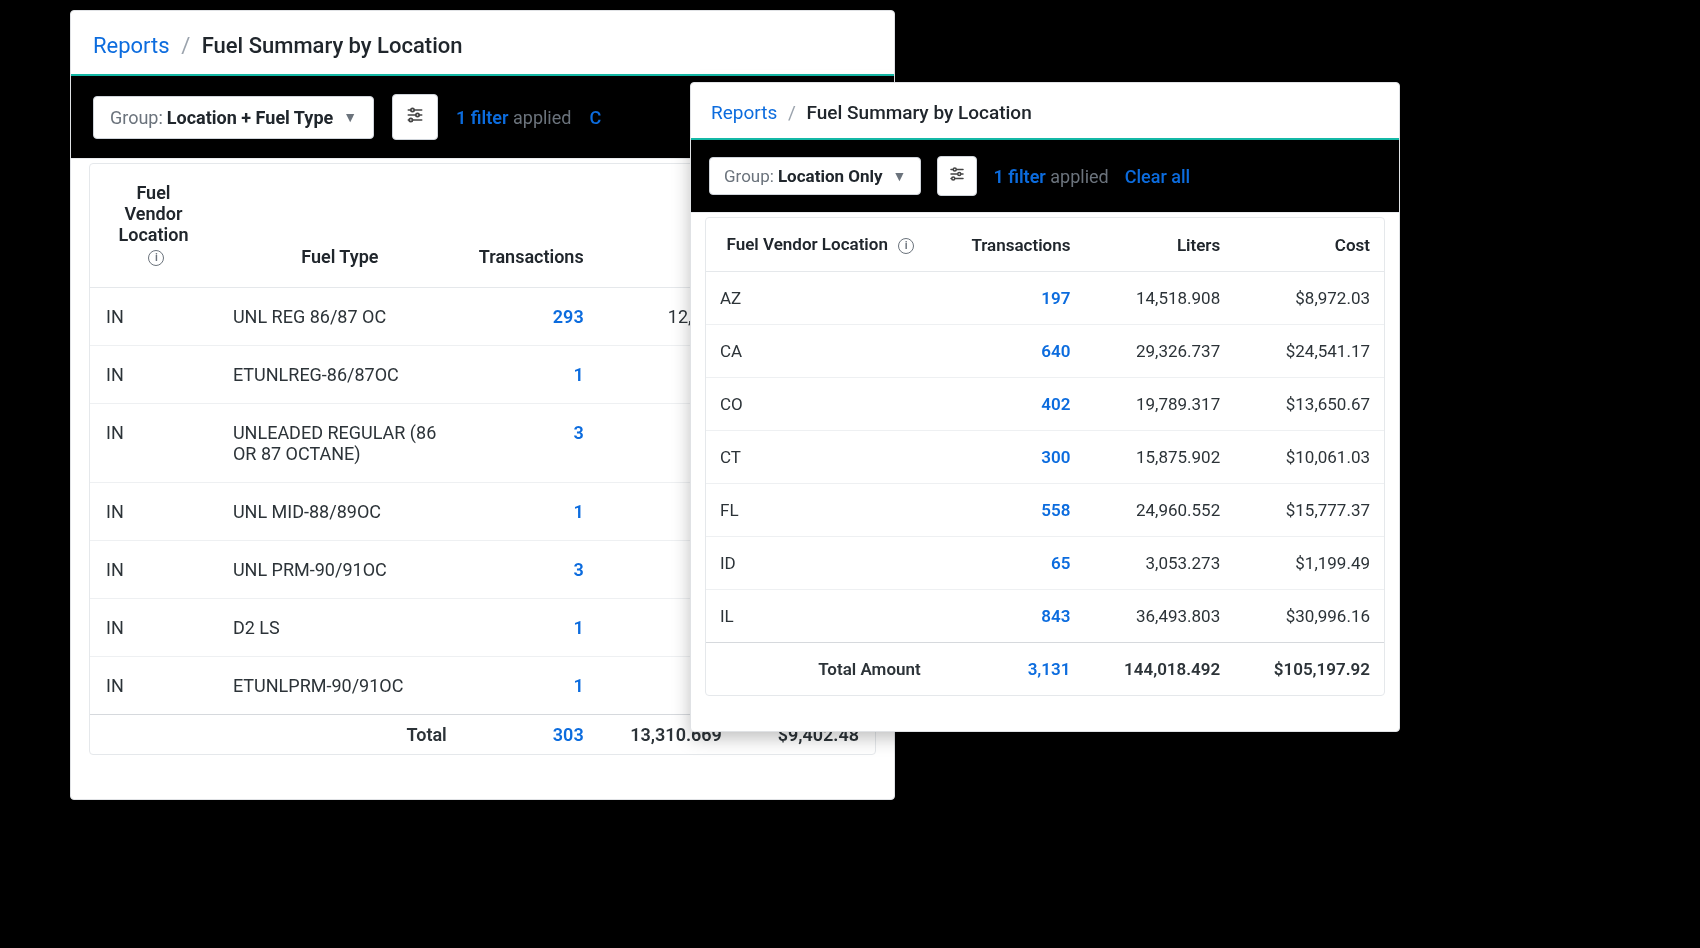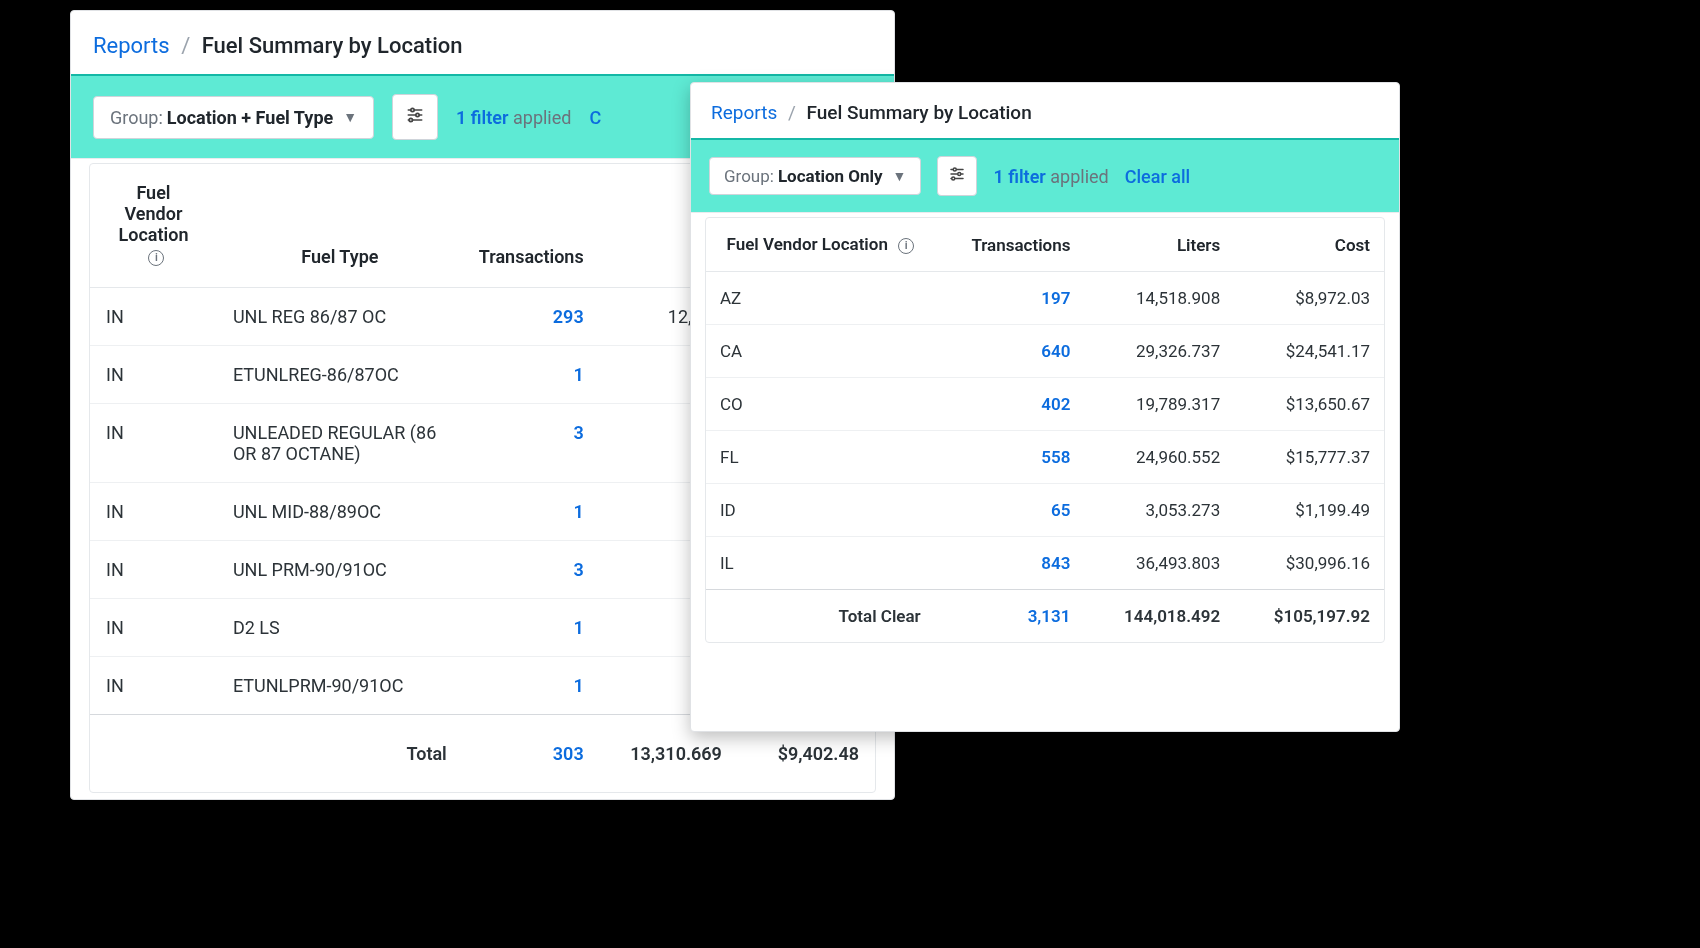--- a/index.html
+++ b/index.html
@@ -24,21 +24,21 @@
 
   .breadcrumb {
     padding: 22px 22px 16px 22px;
     font-size: 22px;
     border-bottom: 2px solid #14b8a6;
   }
   .breadcrumb .link { color: #0c6cde; cursor: pointer; }
   .breadcrumb .sep  { color: #9ba3ad; padding: 0 6px; }
   .breadcrumb .current { color: #20262c; font-weight: 500; }
 
-  .subbar-wrap { background: #5eead4; border-bottom: 1px solid #e9ebee; }
+  .subbar-wrap { background: #000000; border-bottom: 1px solid #e9ebee; }
   .subbar {
     display: flex; align-items: center;
     padding: 18px 22px; gap: 18px;
   }
   .group-select {
     display:flex; align-items:center;
     background:#fff; border:1px solid #cfd4da; border-radius:4px;
     padding: 10px 16px; font-size:18px; cursor:pointer;
   }
   .group-select .lbl { color:#6b737c; }
@@ -69,21 +69,21 @@
   tbody td {
     padding: 18px 16px;
     border-bottom:1px solid #eef0f2;
     vertical-align: top;
   }
   tbody tr:last-child td { border-bottom:none; }
   .num { text-align:right; }
   .linknum { color:#0c6cde; font-weight:600; text-align:right; }
   tfoot td {
     border-top:1px solid #d6d9dd;
-    padding: 28px 16px;
+    padding: 9px 16px;
     font-weight:600;
   }
 
   .info-icon {
     display:inline-flex; align-items:center; justify-content:center;
     width:16px; height:16px; border:1.3px solid #6b737c; border-radius:50%;
     font-size:11px; color:#6b737c; margin-left:6px; position:relative; top:-1px;
   }
 
   .front .breadcrumb { font-size:19px; padding:18px 20px 14px 20px; }
@@ -316,20 +316,26 @@
     <td class="num">$24,541.17</td>
   </tr>
 
   <tr>
     <td>CO</td>
     <td class="linknum">402</td>
     <td class="num">19,789.317</td>
     <td class="num">$13,650.67</td>
   </tr>
 
+  <tr>
+    <td>CT</td>
+    <td class="linknum">300</td>
+    <td class="num">15,875.902</td>
+    <td class="num">$10,061.03</td>
+  </tr>
 
   <tr>
     <td>FL</td>
     <td class="linknum">558</td>
     <td class="num">24,960.552</td>
     <td class="num">$15,777.37</td>
   </tr>
 
   <tr>
     <td>ID</td>
@@ -340,21 +346,21 @@
 
   <tr>
     <td>IL</td>
     <td class="linknum">843</td>
     <td class="num">36,493.803</td>
     <td class="num">$30,996.16</td>
   </tr>
 </tbody>
           <tfoot>
             <tr>
-              <td class="num" style="text-align:right;">Total Clear</td>
+              <td class="num" style="text-align:right;">Total Amount</td>
               <td class="linknum">3,131</td>
               <td class="num">144,018.492</td>
               <td class="num">$105,197.92</td>
             </tr>
           </tfoot>
         </table>
       </div>
     </div>
   </div>
 

